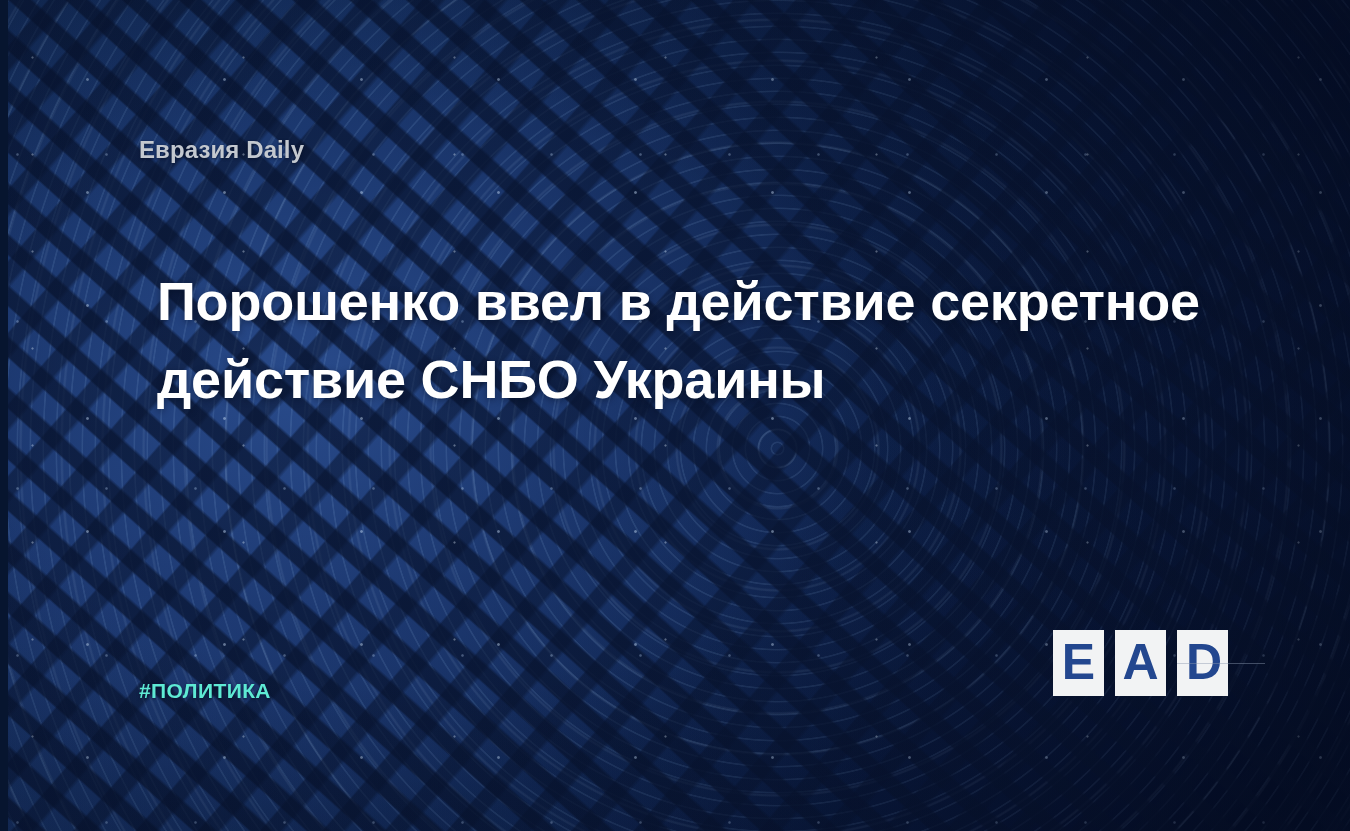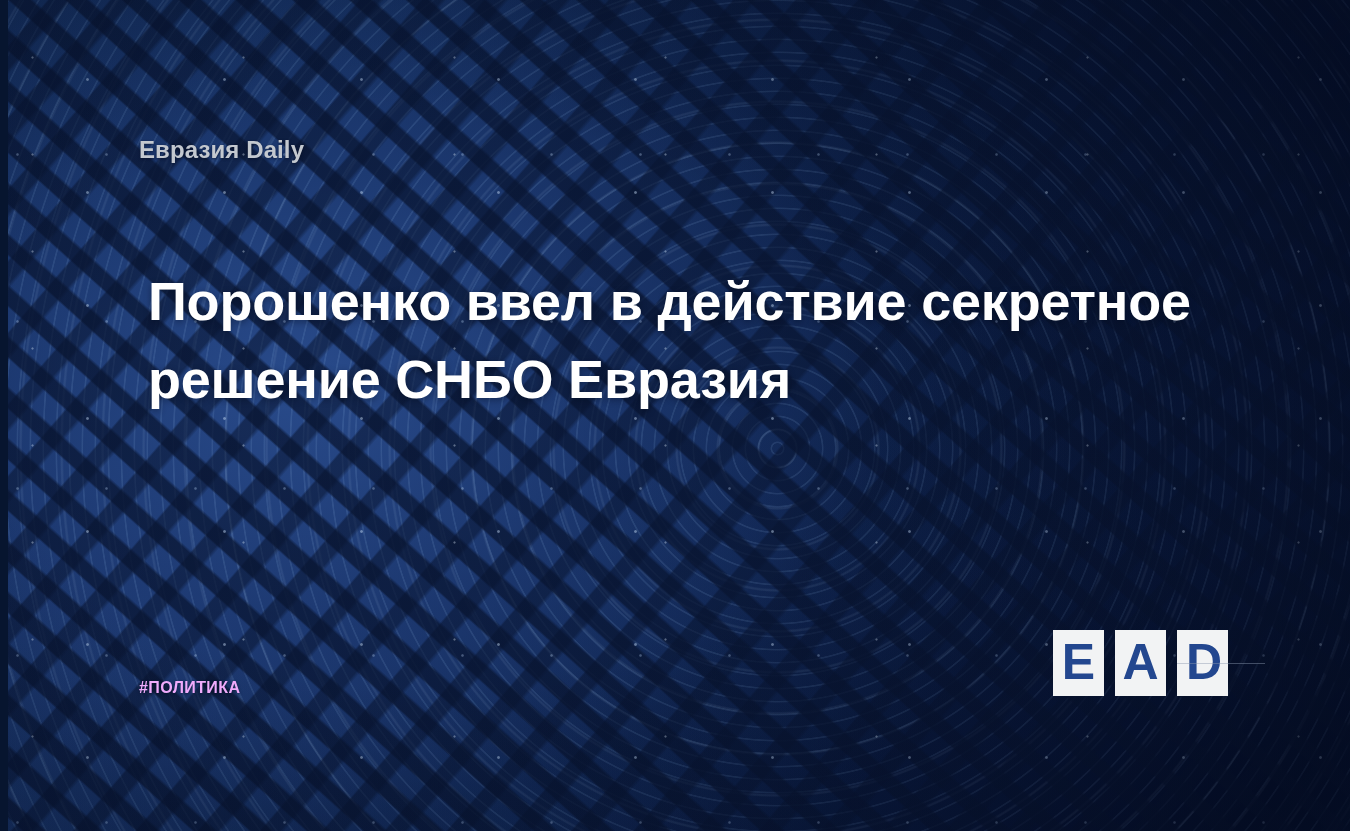--- a/index.html
+++ b/index.html
@@ -127,41 +127,41 @@
     font-size: 24px;
     font-weight: 700;
     letter-spacing: .1px;
     color: #c3c8cf;
     text-shadow: 0 1px 3px rgba(3,10,28,.55);
     white-space: nowrap;
   }
 
   .headline {
     position: absolute;
-    left: 140px;
+    left: 149px;
     top: 262px;
     width: 1090px;
     margin: 0;
     font-size: 54px;
     line-height: 78px;
     font-weight: 700;
     letter-spacing: -.2px;
     color: #ffffff;
     text-shadow: 0 2px 7px rgba(3,10,28,.45);
   }
   .headline .hl-line { display: block; white-space: nowrap; }
 
   .category {
     position: absolute;
     left: 131px;
     top: 679px;
-    font-size: 16px;
+    font-size: 21px;
     font-weight: 700;
     letter-spacing: .4px;
-    color: #f0abfc;
+    color: #5eead4;
     text-shadow: 0 1px 3px rgba(3,10,28,.55);
     white-space: nowrap;
   }
 
   
   .logo {
     position: absolute;
     left: 1045px;
     top: 630px;
     width: 175px;
@@ -227,21 +227,21 @@
   <div class="bg-breaks"></div>
   <div class="bg-specks"></div>
   <div class="bg-vignette"></div>
 
   <div class="content">
 
     <div class="site-name">Евразия Daily</div>
 
     <h1 class="headline">
       <span class="hl-line">Порошенко ввел в действие секретное</span>
-      <span class="hl-line">решение СНБО Евразия</span>
+      <span class="hl-line">действие СНБО Украины</span>
     </h1>
 
     <div class="category">#ПОЛИТИКА</div>
 
     <div class="logo">
       <div class="logo-tile">
         <span class="logo-letter">E</span>
       </div>
       <div class="logo-tile">
         <span class="logo-letter">A</span>

